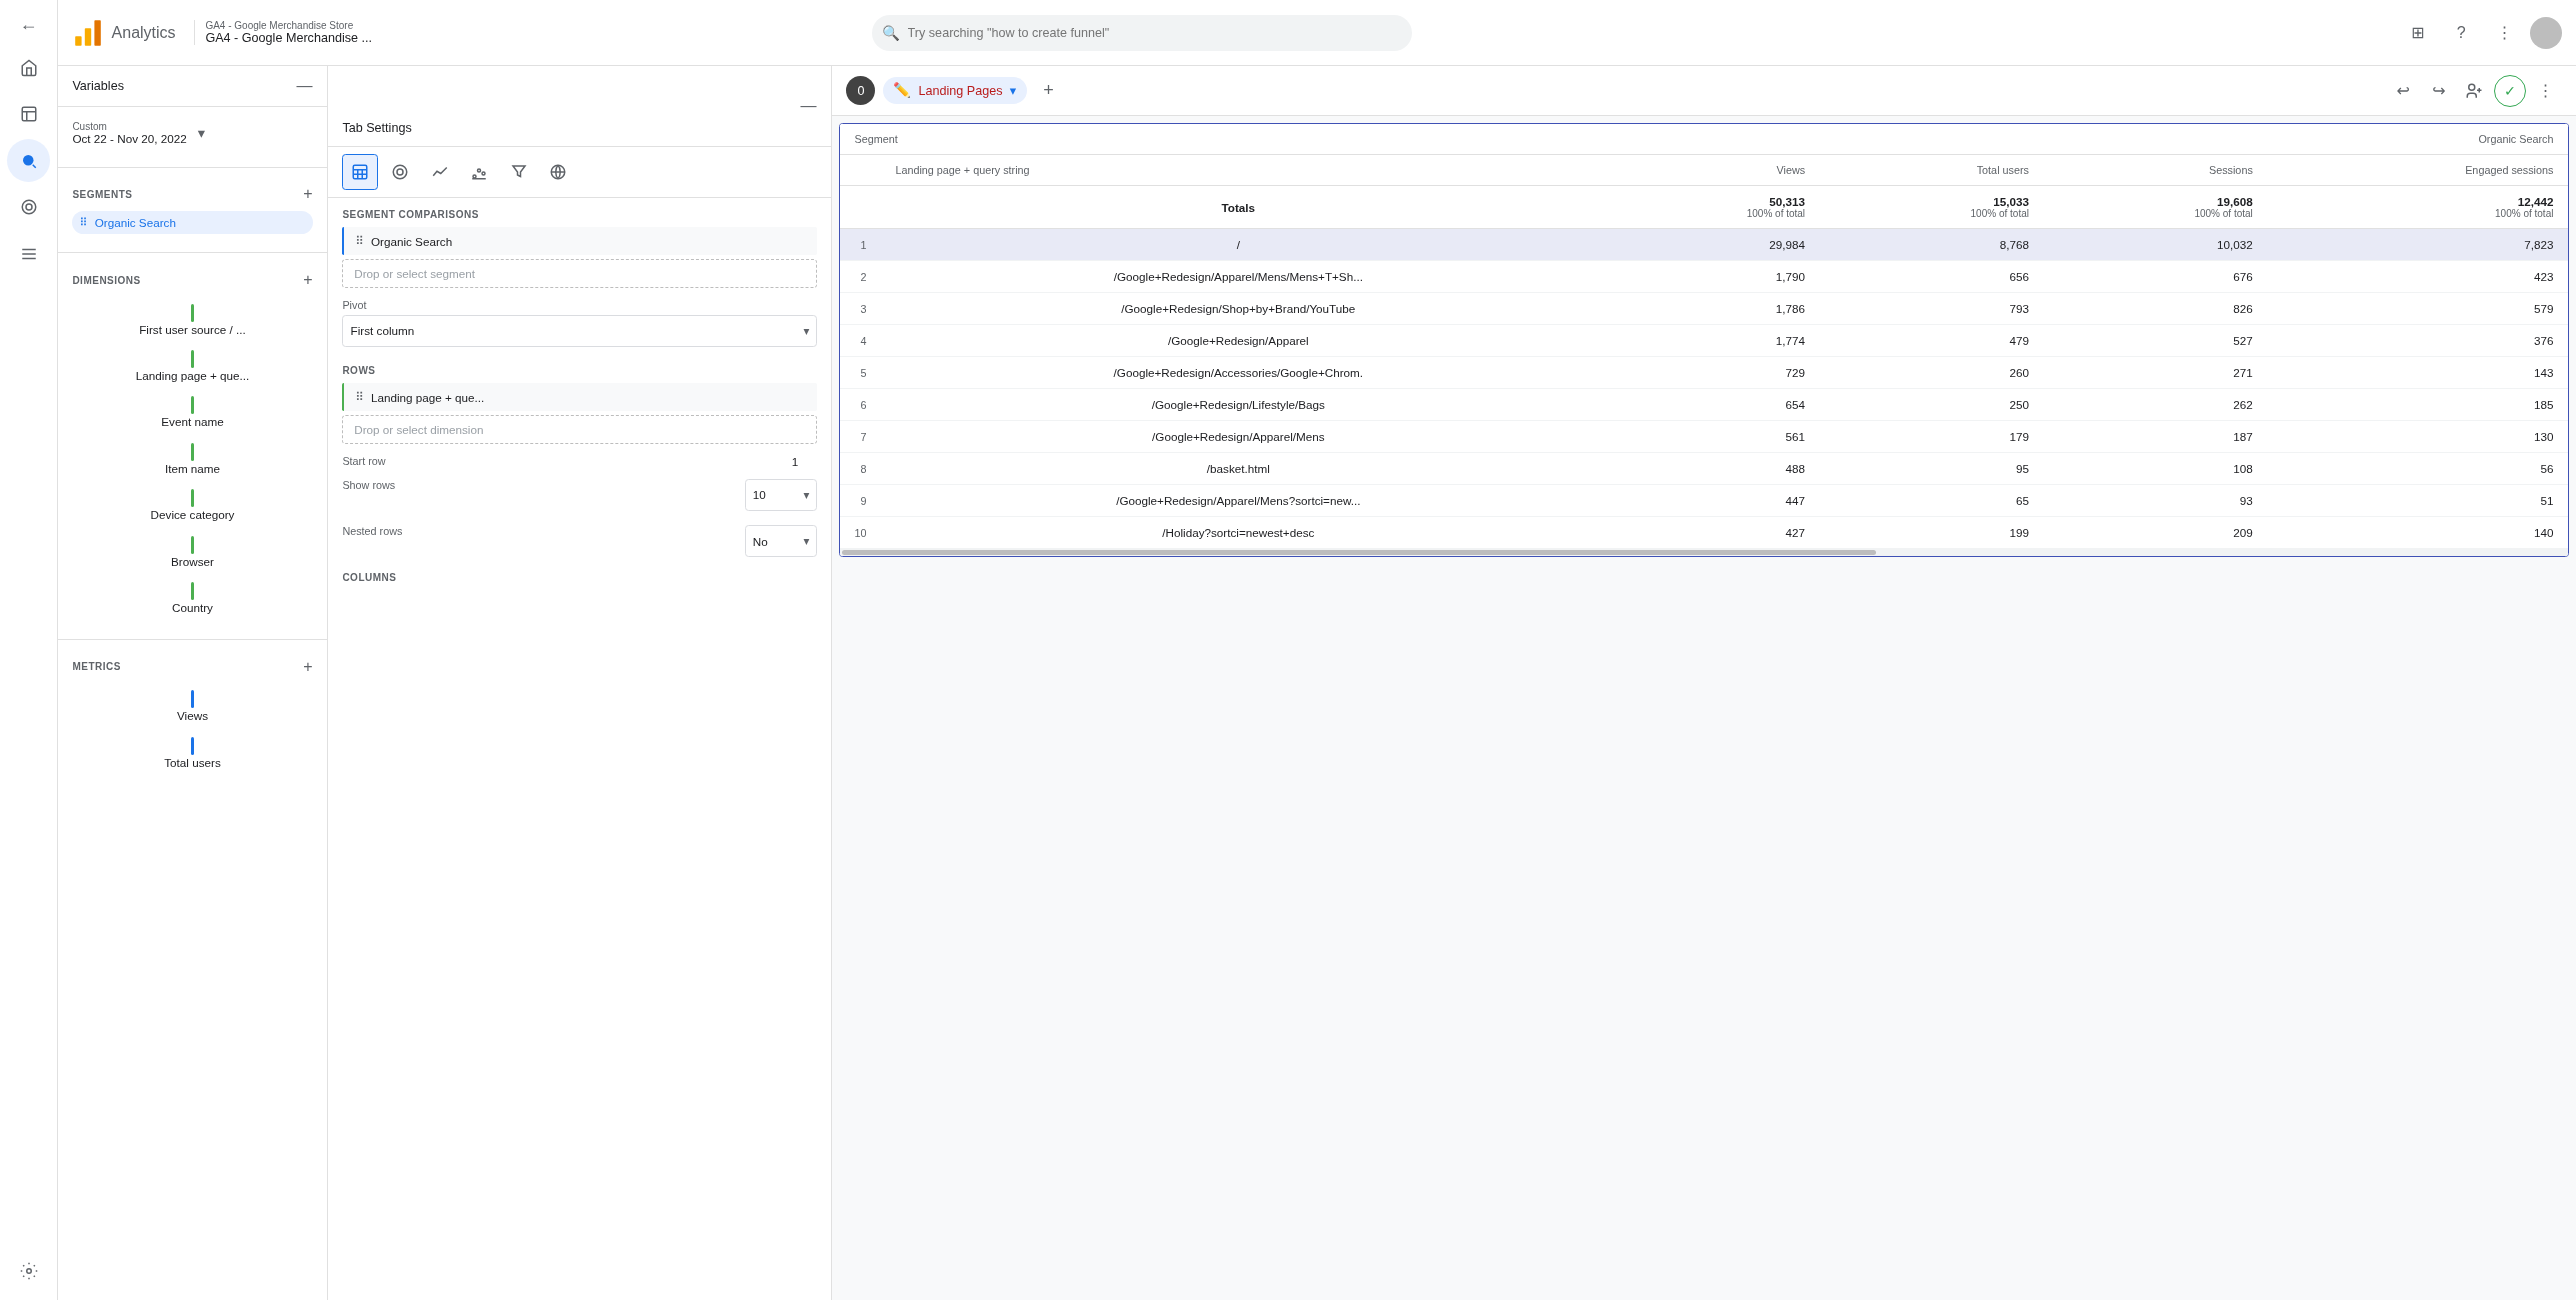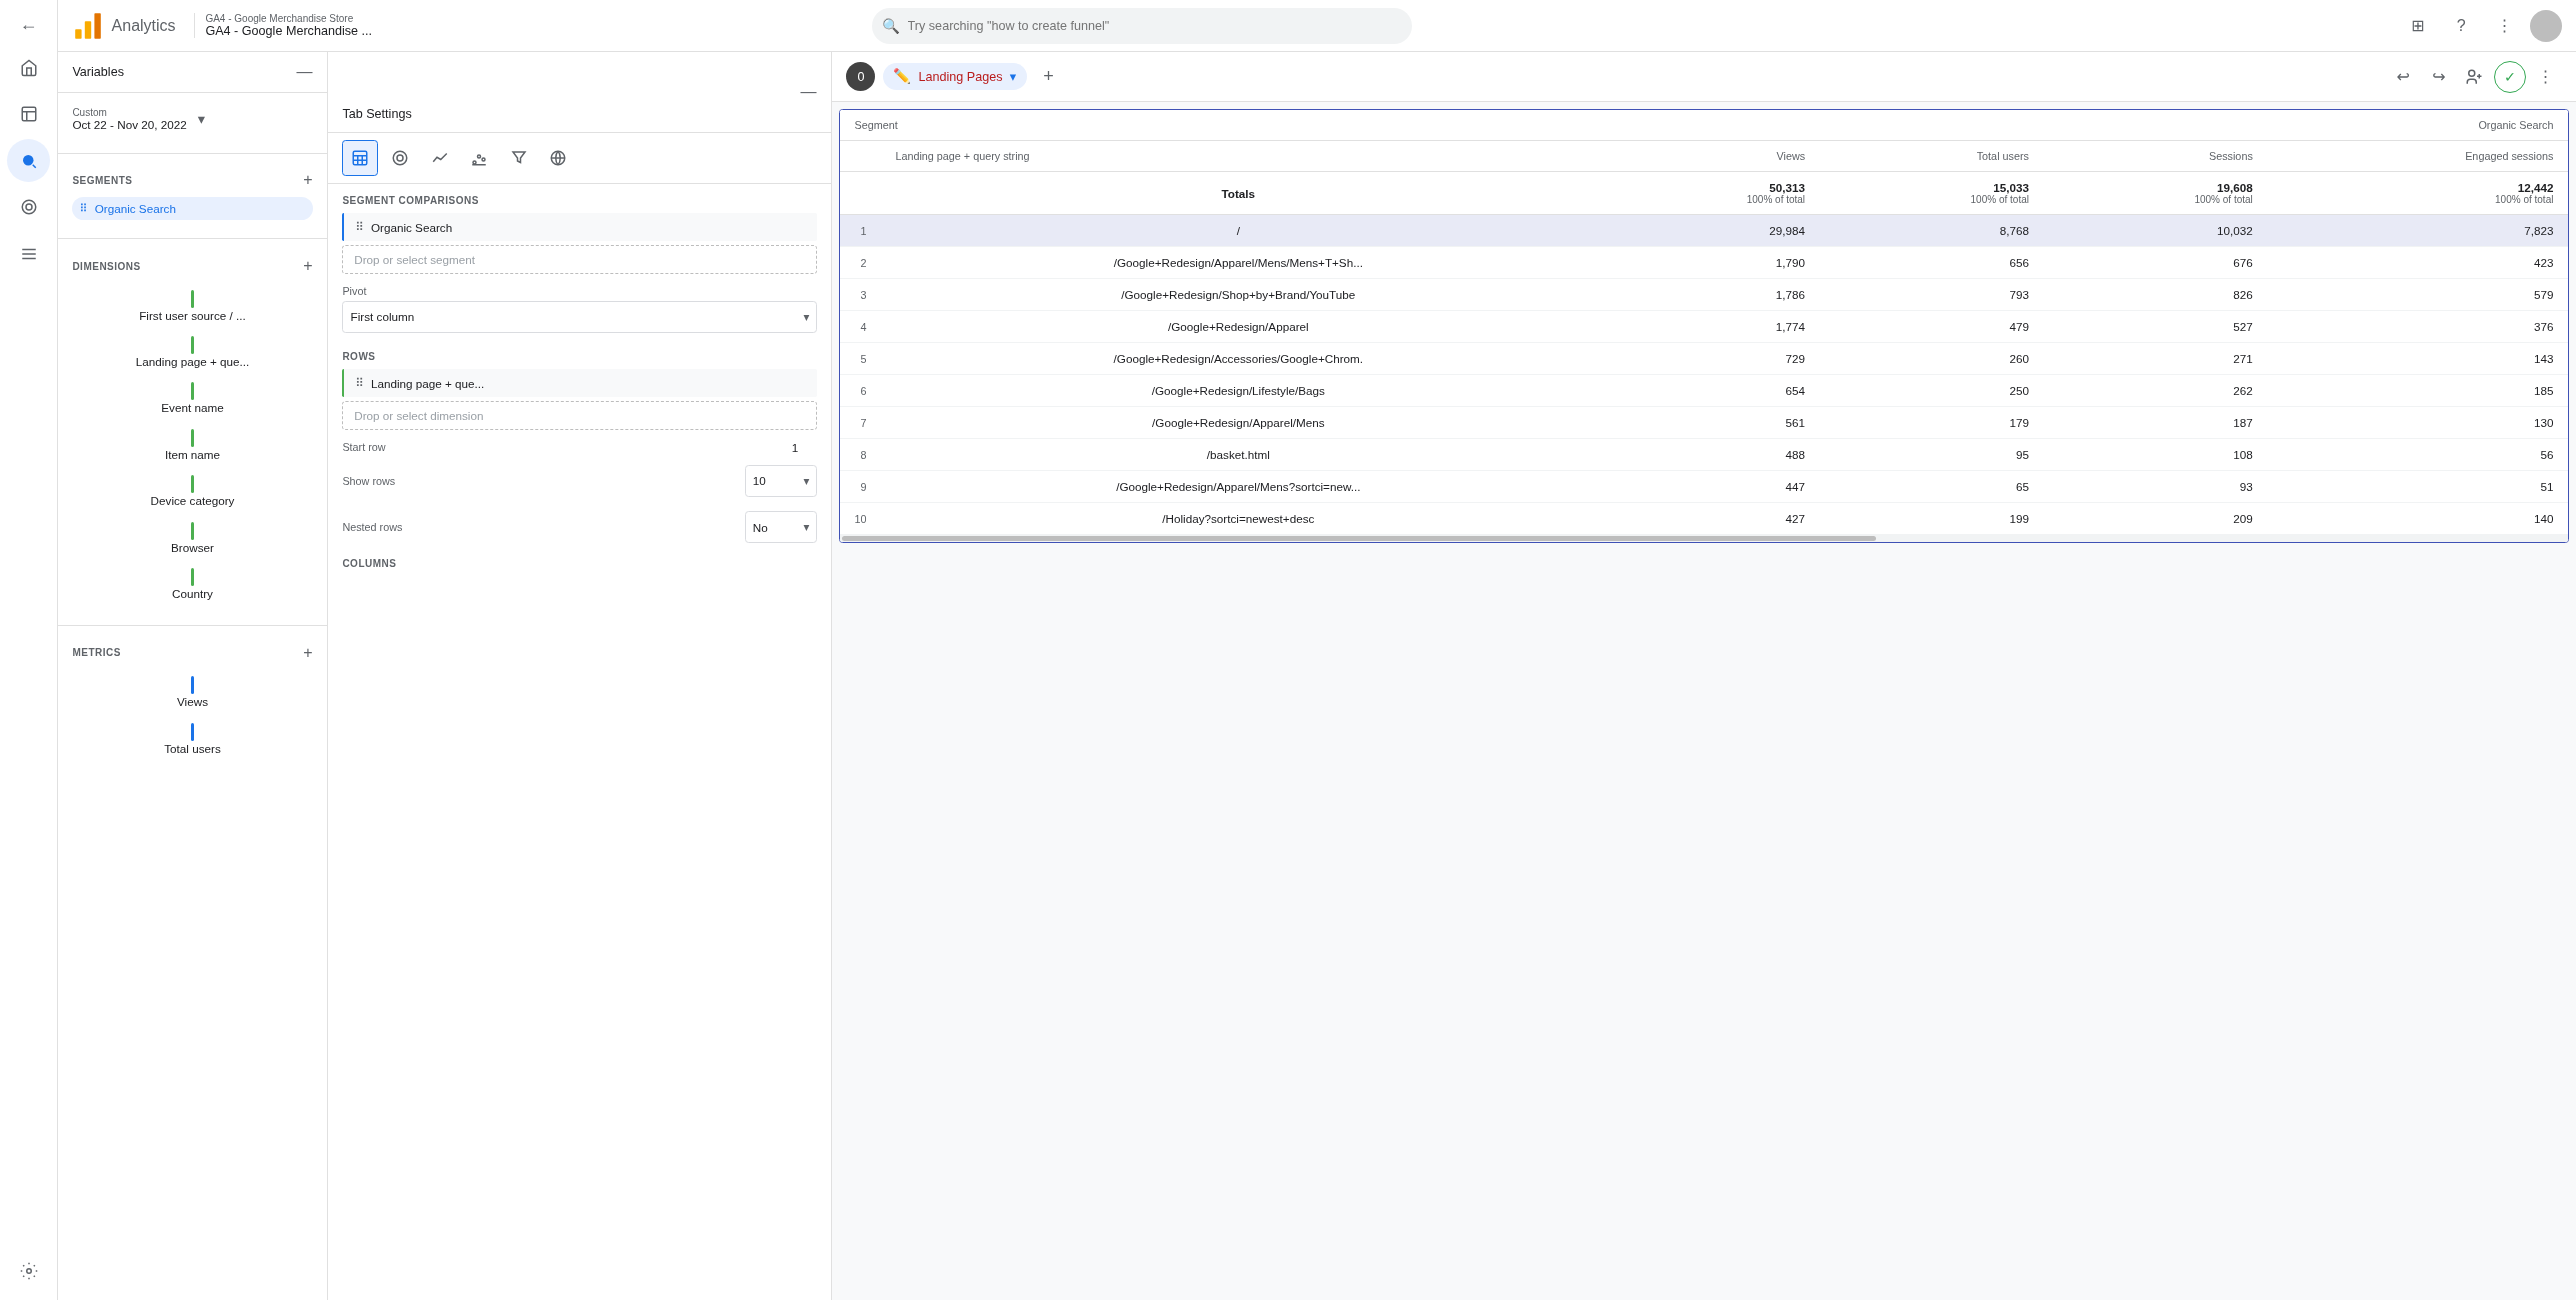--- a/index.html
+++ b/index.html
@@ -2,21 +2,21 @@
 <html style="font-size:14.4px"><head>
   <meta charset="utf-8">
   <style>
     * { box-sizing: border-box; margin: 0; padding: 0; }
     body { font-family: 'Google Sans', Arial, sans-serif; font-size: 11.7px; background: #f1f3f4; color: #202124; overflow: hidden; }
 
     
     .app-container { display: flex; height: 100vh; width: 100vw; }
     .left-nav { width: 58px; background: #fff; border-right: 0.9px solid #e0e0e0; display: flex; flex-direction: column; align-items: center; padding: 7.2px 0; gap: 3.6px; flex-shrink: 0; }
     .main-area { flex: 1; display: flex; flex-direction: column; overflow: hidden; }
-    .top-bar { height: 52px; background: #fff; border-bottom: 0.9px solid #e0e0e0; display: flex; align-items: center; padding: 0 14.4px; gap: 10.8px; flex-shrink: 0; }
+    .top-bar { height: 66px; background: #fff; border-bottom: 0.9px solid #e0e0e0; display: flex; align-items: center; padding: 0 14.4px; gap: 10.8px; flex-shrink: 0; }
     .content-area { flex: 1; display: flex; overflow: hidden; }
     .left-panel { width: 270px; background: #fff; border-right: 0.9px solid #e0e0e0; overflow-y: auto; flex-shrink: 0; }
     .middle-panel { width: 504px; background: #fff; border-right: 0.9px solid #e0e0e0; overflow-y: auto; flex-shrink: 0; }
     .right-panel { flex: 1; background: #f8f9fa; overflow: auto; padding: 0; }
 
     
     .brand-logo { display: flex; align-items: center; gap: 7.2px; margin-right: 7.2px; }
     .logo-icon { width: 32px; height: 32px; }
     .brand-name { font-size: 16px; color: #5f6368; font-weight: 400; }
     .property-info { display: flex; flex-direction: column; border-left: 0.9px solid #e0e0e0; padding-left: 10.8px; }
@@ -63,21 +63,21 @@
     .drop-zone { margin: 3.6px 14.4px; padding: 7.2px 10.8px; border: 0.9px dashed #bdbdbd; border-radius: 3.6px; color: #9aa0a6; font-size: 11.7px; cursor: pointer; display: flex; align-items: center; gap: 7.2px; }
     .pivot-section { padding: 7.2px 14.4px; }
     .pivot-label { font-size: 10.8px; color: #5f6368; margin-bottom: 3.6px; }
     .select-dropdown { width: 100%; height: 32px; border: 0.9px solid #dadce0; border-radius: 3.6px; padding: 0 7.2px; font-size: 11.7px; color: #202124; background: #fff; cursor: pointer; appearance: none; }
     .select-wrapper { position: relative; }
     .select-wrapper::after { content: '▾'; position: absolute; right: 7.2px; top: 50%; transform: translateY(-50%); pointer-events: none; color: #5f6368; }
     .rows-item { margin: 3.6px 14.4px; padding: 7.2px 10.8px; border-left: 2.7px solid #4caf50; background: #f8f9fa; border-radius: 1.8px; display: flex; align-items: center; gap: 7.2px; cursor: pointer; }
     .start-row-section { padding: 7.2px 14.4px; display: flex; align-items: center; gap: 14.4px; }
     .start-row-label { font-size: 10.8px; color: #5f6368; flex: 1; }
     .start-row-value { font-size: 11.7px; color: #202124; width: 43px; text-align: center; }
-    .show-rows-section { padding: 3.6px 14.4px; display: flex; align-items: center; gap: 14.4px; }
+    .show-rows-section { padding: 3.6px 14.4px; display: flex; align-items: flex-start; gap: 14.4px; }
     .show-rows-label { font-size: 10.8px; color: #5f6368; flex: 1; }
 
     
     .report-toolbar { height: 50px; background: #fff; border-bottom: 0.9px solid #e0e0e0; display: flex; align-items: center; padding: 0 14.4px; gap: 7.2px; }
     .tab-zero { width: 29px; height: 29px; border-radius: 50%; background: #424242; color: #fff; display: flex; align-items: center; justify-content: center; font-size: 12.6px; font-weight: 500; }
     .tab-active { display: flex; align-items: center; gap: 7.2px; padding: 5.4px 10.8px; background: #e8f0fe; border-radius: 18px; cursor: pointer; }
     .tab-active-icon { color: #1a73e8; font-size: 14.4px; }
     .tab-active-text { font-size: 12.6px; color: #b91c1c; font-weight: 500; }
     .add-tab-btn { width: 29px; height: 29px; border-radius: 50%; border: none; background: transparent; cursor: pointer; font-size: 18px; color: #5f6368; display: flex; align-items: center; justify-content: center; }
     .toolbar-right { margin-left: auto; display: flex; align-items: center; gap: 3.6px; }

